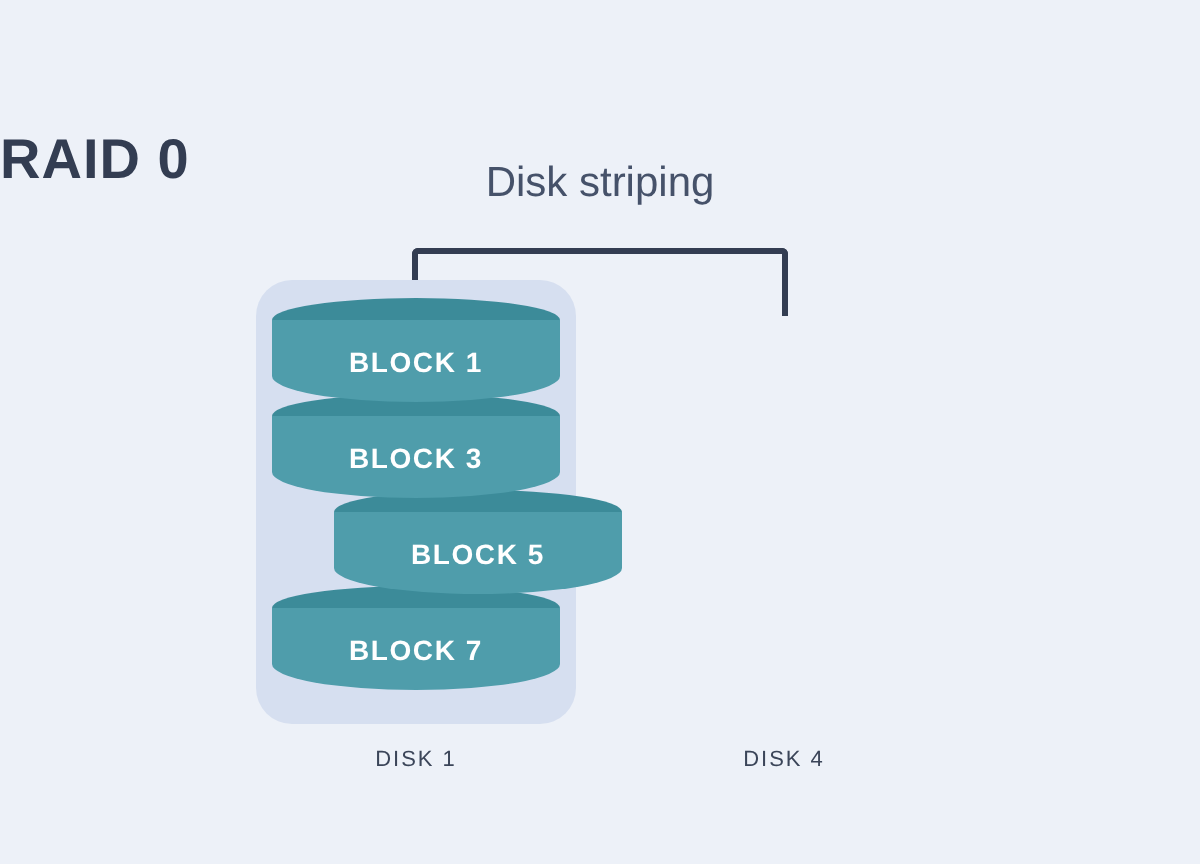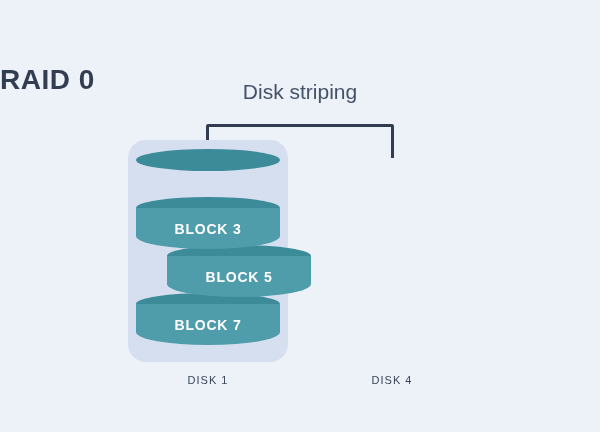--- a/index.html
+++ b/index.html
@@ -124,20 +124,23 @@
 <div class="stage">
 
   <div class="title">RAID 0</div>
   <div class="subtitle">Disk striping</div>
 
   <div class="bracket"></div>
 
   <div class="disk-shell left">
     <div class="cyl">
       <div class="top"></div>
+      <div class="body">
+        <span>BLOCK 1</span>
+      </div>
     </div>
     <div class="cyl">
       <div class="top"></div>
       <div class="body">
         <span>BLOCK 3</span>
       </div>
     </div>
     <div class="cyl">
       <div class="top"></div>
       <div class="body">

